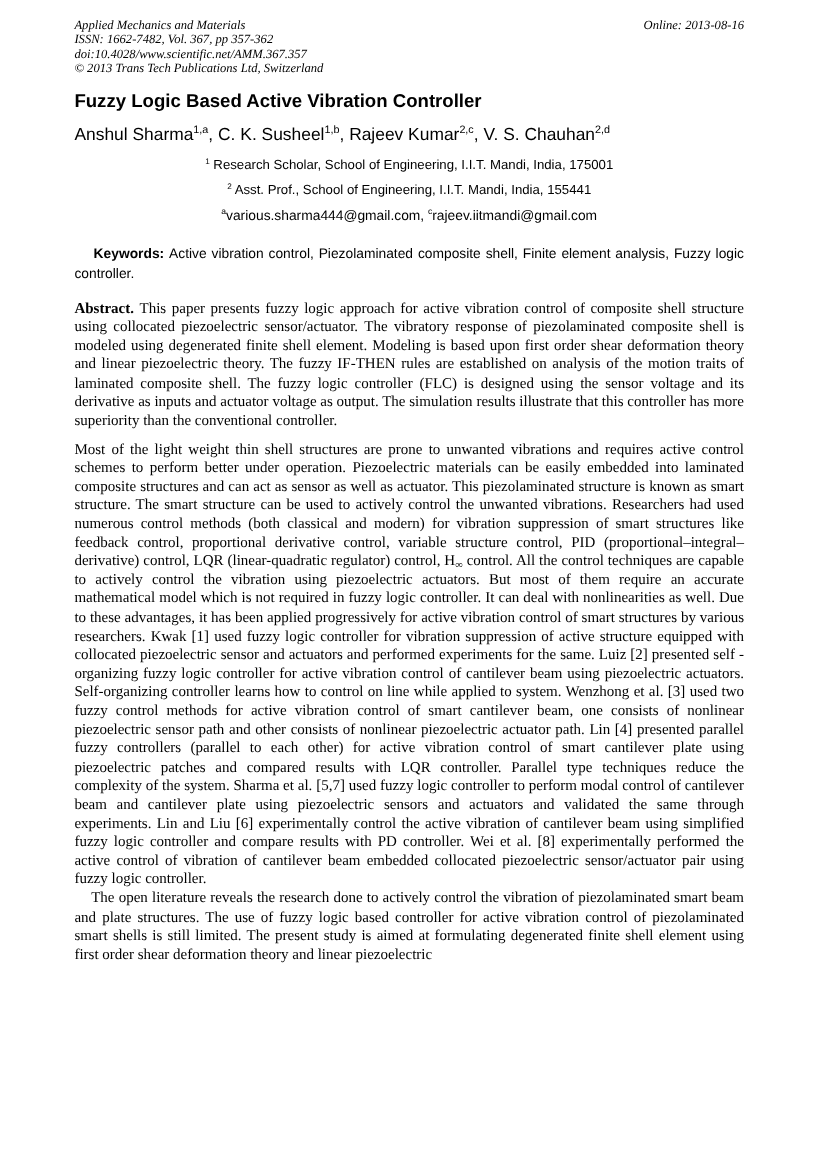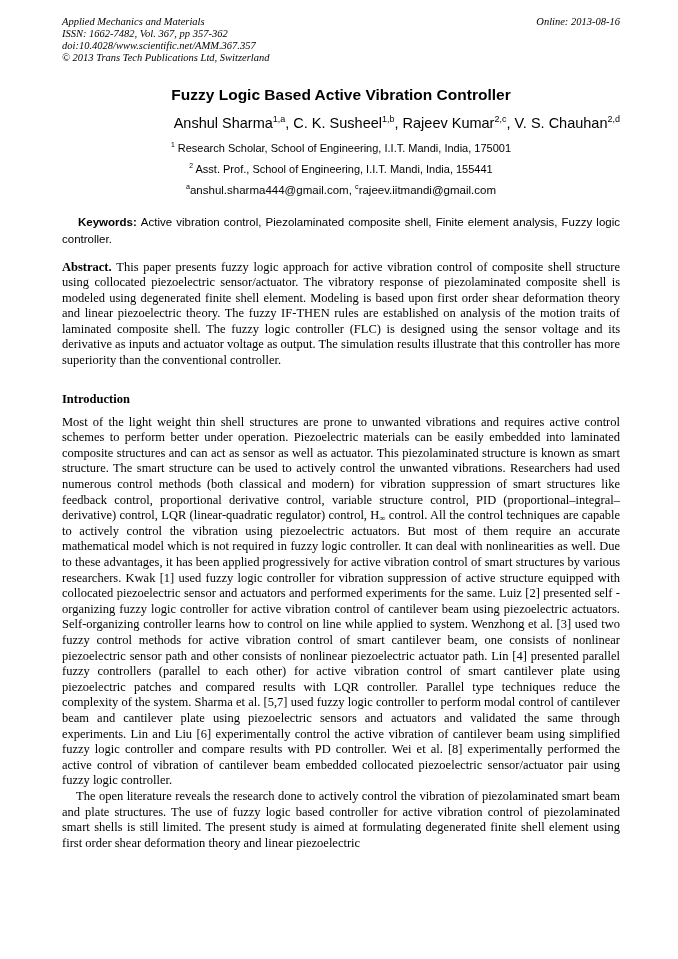--- a/index.html
+++ b/index.html
@@ -27,30 +27,29 @@
     align-items: flex-start;
     font-family: "Liberation Serif", serif;
     font-style: italic;
     font-size: 10.5px;
     line-height: 12px;
   }
   .pub-header .pub-info div { white-space: nowrap; }
   .pub-header .online-date { white-space: nowrap; }
   
   .paper-title {
-    margin: 22px 0 0 0;
-    text-align: center;
+    margin: 12px 0 0 0;
     font-family: "Liberation Sans", sans-serif;
     font-weight: bold;
     font-size: 15.5px;
     line-height: 18px;
   }
   .authors-line {
     margin-top: 10px;
-    text-align: right;
+    text-align: left;
     font-family: "Liberation Sans", sans-serif;
     font-size: 14.5px;
     line-height: 18px;
   }
   .authors-line sup, .affil-line sup, .emails-line sup {
     font-size: 62%;
     line-height: 0;
   }
   .affil-line {
     margin-top: 10px;
@@ -117,25 +116,24 @@
   </div>
 
   <h1 class="paper-title">Fuzzy Logic Based Active Vibration Controller</h1>
 
   <div class="authors-line"><span>Anshul Sharma</span><sup>1,a</sup><span>, </span><span>C. K. Susheel</span><sup>1,b</sup><span>, </span><span>Rajeev Kumar</span><sup>2,c</sup><span>, </span><span>V. S. Chauhan</span><sup>2,d</sup><span></span></div>
 
   <div class="affil-line"><sup>1</sup><span> Research Scholar, School of Engineering, I.I.T. Mandi, India, 175001</span></div>
 
   <div class="affil-line"><sup>2</sup><span> Asst. Prof., School of Engineering, I.I.T. Mandi, India, 155441</span></div>
 
-  <div class="emails-line"><sup>a</sup><span>anshul.sharma444@gmail.com</span><span>, </span><sup>c</sup><span>rajeev.iitmandi@gmail.com</span><span></span></div>
+  <div class="emails-line"><sup>a</sup><span>various.sharma444@gmail.com</span><span>, </span><sup>c</sup><span>rajeev.iitmandi@gmail.com</span><span></span></div>
 
   <p class="keywords"><span class="kw-label">Keywords: </span><span>Active vibration control, Piezolaminated composite shell, Finite element analysis, Fuzzy logic controller.</span></p>
 
   <p class="abstract"><span class="abs-label">Abstract. </span><span>This paper presents fuzzy logic approach for active vibration control of composite shell structure using collocated piezoelectric sensor/actuator. The vibratory response of piezolaminated composite shell is modeled using degenerated finite shell element. Modeling is based upon first order shear deformation theory and linear piezoelectric theory. The fuzzy IF-THEN rules are established on analysis of the motion traits of laminated composite shell. The fuzzy logic controller (FLC) is designed using the sensor voltage and its derivative as inputs and actuator voltage as output. The simulation results illustrate that this controller has more superiority than the conventional controller.</span></p>
 
-  <h2 class="section-heading">Introduction</h2>
 
   <p class="body-para first"><span>Most of the light weight thin shell structures are prone to unwanted vibrations and requires active control schemes to perform better under operation. Piezoelectric materials can be easily embedded into laminated composite structures and can act as sensor as well as actuator. This piezolaminated structure is known as smart structure. The smart structure can be used to actively control the unwanted vibrations. Researchers had used numerous control methods (both classical and modern) for vibration suppression of smart structures like feedback control, proportional derivative control, variable structure control, PID (proportional–integral–derivative) control, LQR (linear-quadratic regulator) control, H</span><sub>∞</sub><span> control. All the control techniques are capable to actively control the vibration using piezoelectric actuators. But most of them require an accurate mathematical model which is not required in fuzzy logic controller. It can deal with nonlinearities as well. Due to these advantages, it has been applied progressively for active vibration control of smart structures by various researchers. Kwak [1] used fuzzy logic controller for vibration suppression of active structure equipped with collocated piezoelectric sensor and actuators and performed experiments for the same. Luiz [2] presented self -organizing fuzzy logic controller for active vibration control of cantilever beam using piezoelectric actuators. Self-organizing controller learns how to control on line while applied to system. Wenzhong et al. [3] used two fuzzy control methods for active vibration control of smart cantilever beam, one consists of nonlinear piezoelectric sensor path and other consists of nonlinear piezoelectric actuator path. Lin [4] presented parallel fuzzy controllers (parallel to each other) for active vibration control of smart cantilever plate using piezoelectric patches and compared results with LQR controller. Parallel type techniques reduce the complexity of the system. Sharma et al. [5,7] used fuzzy logic controller to perform modal control of cantilever beam and cantilever plate using piezoelectric sensors and actuators and validated the same through experiments. Lin and Liu [6] experimentally control the active vibration of cantilever beam using simplified fuzzy logic controller and compare results with PD controller. Wei et al. [8] experimentally performed the active control of vibration of cantilever beam embedded collocated piezoelectric sensor/actuator pair using fuzzy logic controller.</span></p>
 
   <p class="body-para indented">The open literature reveals the research done to actively control the vibration of piezolaminated smart beam and plate structures. The use of fuzzy logic based controller for active vibration control of piezolaminated smart shells is still limited. The present study is aimed at formulating degenerated finite shell element using first order shear deformation theory and linear piezoelectric</p>
 
 </div>
 
 </body></html>

